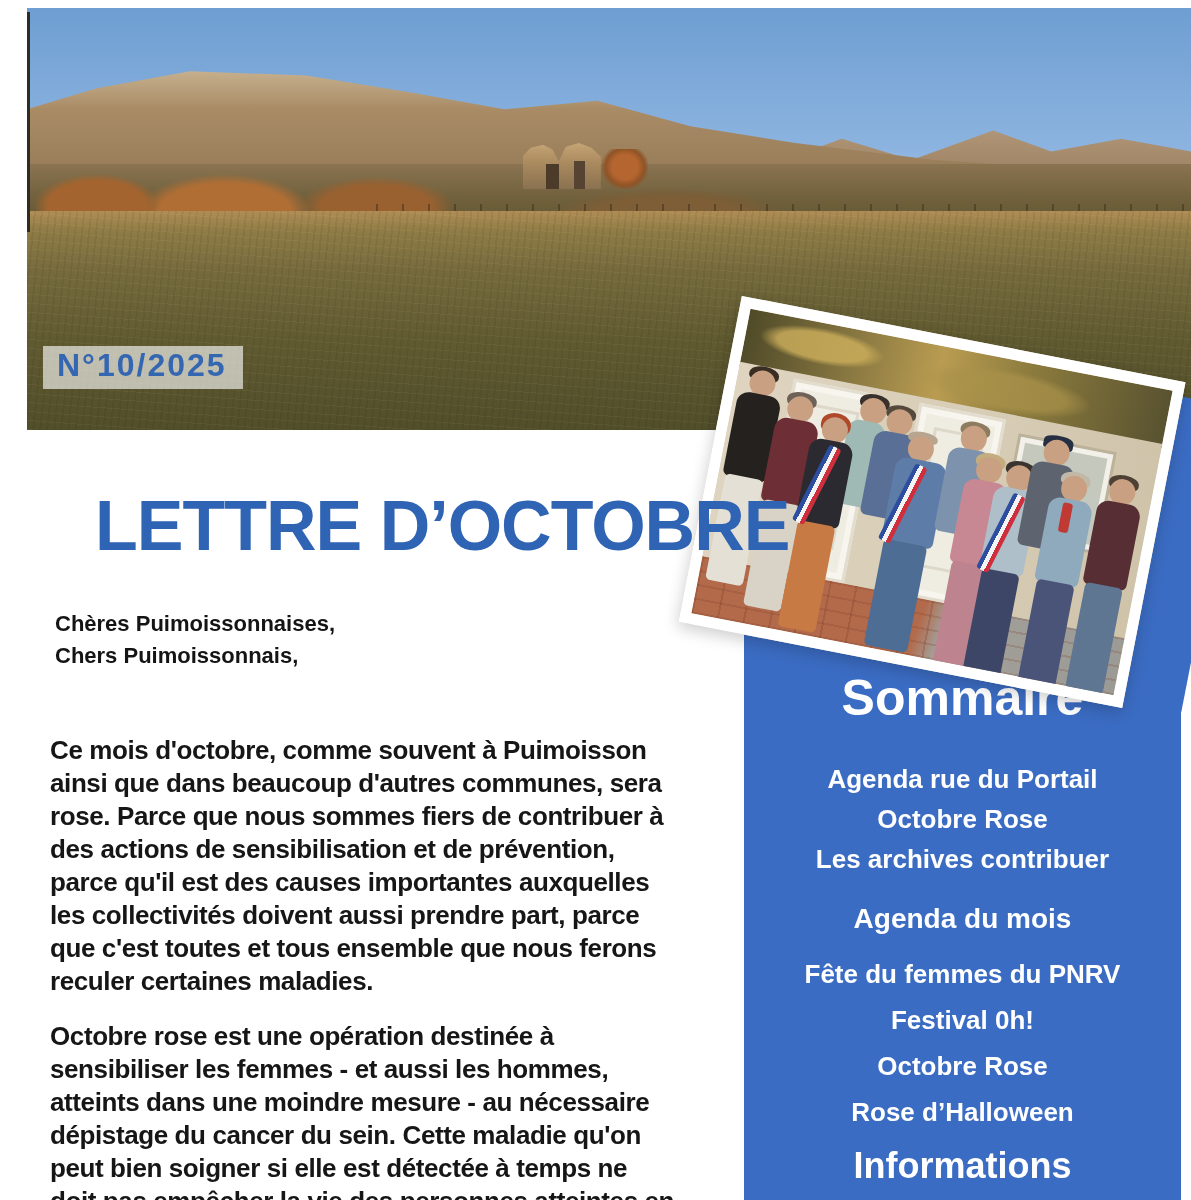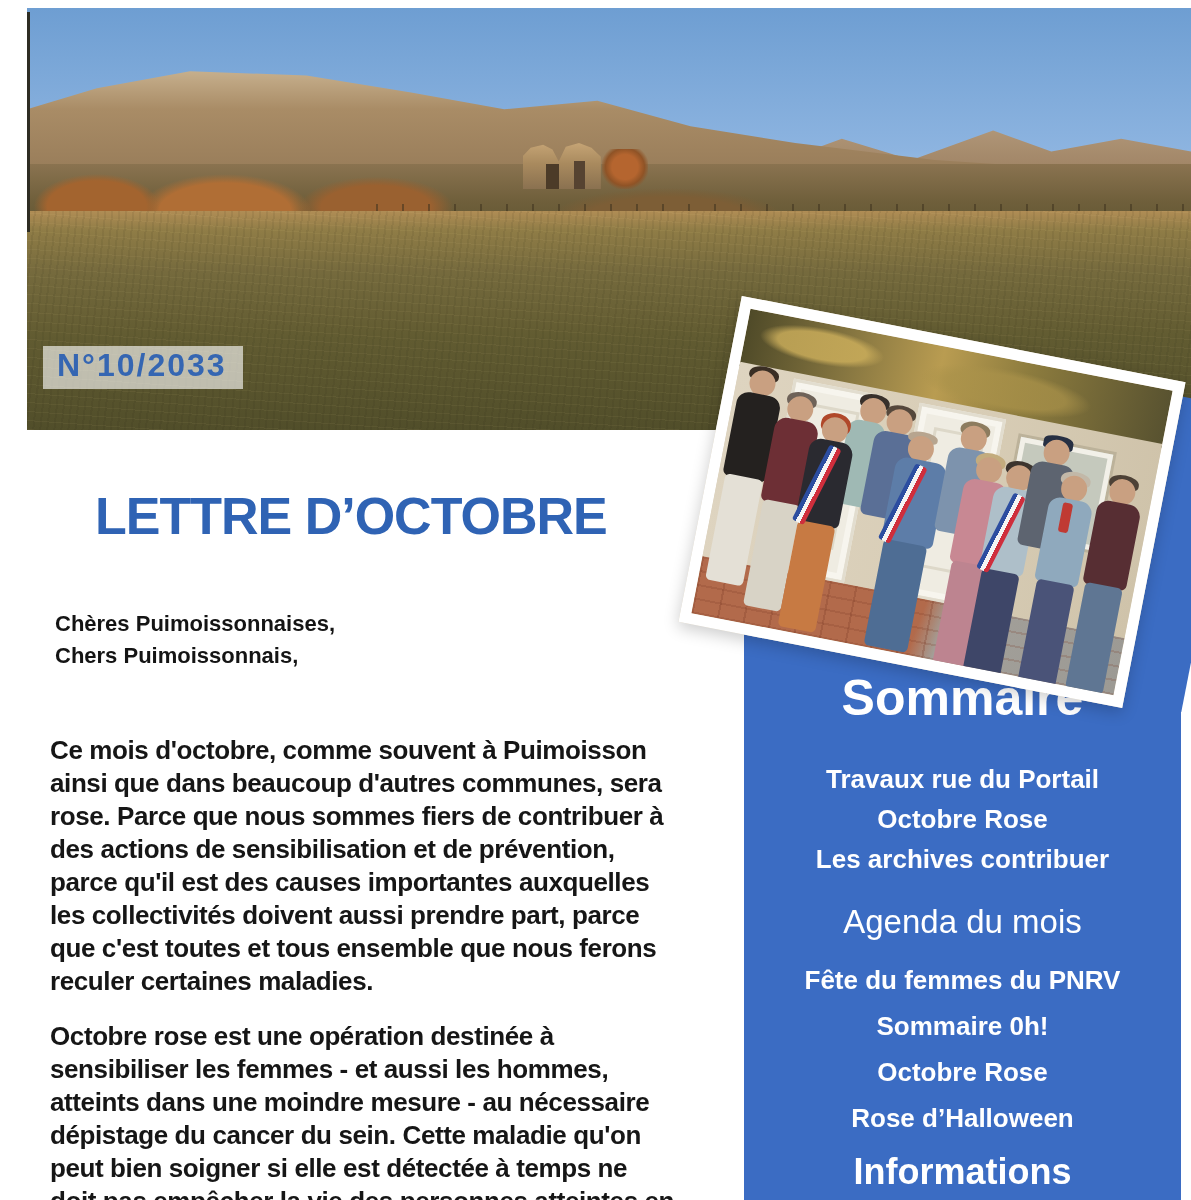--- a/index.html
+++ b/index.html
@@ -42,21 +42,21 @@
   .issue-badge{position:absolute;left:16px;top:338px;padding:1px 16px 5px 14px;
     background:rgba(255,255,255,.62);color:#3566b2;font-size:32px;font-weight:bold;letter-spacing:2px;}
   
   .photo-backdrop{position:absolute;left:765px;top:362px;width:450px;height:310px;
     background:#3b6cc3;transform:rotate(11deg);z-index:2;}
   .sidebar{position:absolute;left:744px;top:627px;width:437px;height:573px;
     background:#3b6cc3;z-index:2;color:#ffffff;text-align:center;}
   .sommaire-title{margin-top:42px;font-size:50px;font-weight:bold;}
   .sommaire-list{margin-top:32px;}
   .side-item{font-size:26px;font-weight:bold;line-height:40px;}
-  .agenda-title{margin-top:24px;font-size:33px;font-weight:normal;}
+  .agenda-title{margin-top:24px;font-size:28px;font-weight:bold;}
   .agenda-list{margin-top:16px;}
   .agenda-item{font-size:26px;font-weight:bold;line-height:46px;}
   .informations-title{margin-top:10px;font-size:36px;font-weight:bold;}
   
   .tilted-photo{position:absolute;left:706px;top:336px;width:430px;height:310px;
     border:11px solid #ffffff;transform:rotate(11deg);z-index:3;overflow:hidden;
     box-shadow:0 5px 16px rgba(0,0,0,.20);background:#d9cfba;}
   .gp-hedge{position:absolute;left:0;top:0;width:100%;height:58px;
     background:
       radial-gradient(ellipse 90px 26px at 18% 40%,rgba(206,176,92,.8) 0 50%,rgba(206,176,92,0) 70%),
@@ -75,21 +75,21 @@
       repeating-linear-gradient(0deg,rgba(120,55,35,.2) 0 2px,rgba(0,0,0,0) 2px 14px),
       linear-gradient(100deg,#b26a4b 0%,#b26a4b 52%,#a3a09a 58%,#9c9a94 100%);}
   .person{position:absolute;z-index:2;}
   .person .head{position:absolute;left:9px;top:0;width:26px;height:26px;border-radius:50%;background:#c9a081;}
   .person .hair{position:absolute;left:7px;top:-4px;width:30px;height:16px;border-radius:50% 50% 40% 40%;}
   .person .torso{position:absolute;left:0;top:24px;width:44px;height:86px;border-radius:12px 12px 6px 6px;}
   .person .legs{position:absolute;left:3px;top:108px;width:38px;height:108px;border-radius:5px;}
   .person .sash{position:absolute;left:8px;top:28px;width:13px;height:84px;transform:rotate(16deg);
     background:linear-gradient(90deg,#2c4da0 0 33%,#f4f4f4 33% 66%,#cf2e3c 66% 100%);border-radius:3px;}
   
-  .page-title{position:absolute;left:95px;top:486px;font-size:52px;font-weight:bold;color:#2f63b4;letter-spacing:-1px;z-index:4;}
+  .page-title{position:absolute;left:95px;top:486px;font-size:70px;font-weight:bold;color:#2f63b4;letter-spacing:-1px;z-index:4;}
   .greeting{position:absolute;left:55px;top:608px;font-size:22px;line-height:32px;font-weight:bold;color:#141414;white-space:pre-line;z-index:4;}
   .para{position:absolute;left:50px;width:705px;font-size:26px;line-height:33px;font-weight:bold;color:#161616;white-space:pre-line;letter-spacing:-0.4px;z-index:4;}
   .para-1{top:734px;}
   .para-2{top:1020px;}
 </style>
 </head>
 <body>
 
 <div class="page">
 
@@ -99,36 +99,36 @@
     <div class="mtn-main"></div>
     <div class="foothills"></div>
     <div class="fence"></div>
     <div class="field"></div>
     <div class="ruin">
       <div class="ruin-door"></div>
       <div class="ruin-door2"></div>
     </div>
     <div class="ruin-tree"></div>
     <div class="pole"></div>
-    <div class="issue-badge">N°10/2033</div>
+    <div class="issue-badge">N°10/2025</div>
   </div>
 
   <div class="photo-backdrop"></div>
 
   <div class="sidebar">
     <div class="sommaire-title">Sommaire</div>
     <div class="sommaire-list">
-      <div class="side-item">Travaux rue du Portail</div>
+      <div class="side-item">Agenda rue du Portail</div>
       <div class="side-item">Octobre Rose</div>
       <div class="side-item">Les archives contribuer</div>
     </div>
     <div class="agenda-title">Agenda du mois</div>
     <div class="agenda-list">
       <div class="agenda-item">Fête du femmes du PNRV</div>
-      <div class="agenda-item">Sommaire 0h!</div>
+      <div class="agenda-item">Festival 0h!</div>
       <div class="agenda-item">Octobre Rose</div>
       <div class="agenda-item">Rose d’Halloween</div>
     </div>
     <div class="informations-title">Informations</div>
   </div>
 
   <div class="tilted-photo">
     <div class="gp-hedge"></div>
     <div class="gp-wall"></div>
     <div class="gp-door" style="left:56px;">

